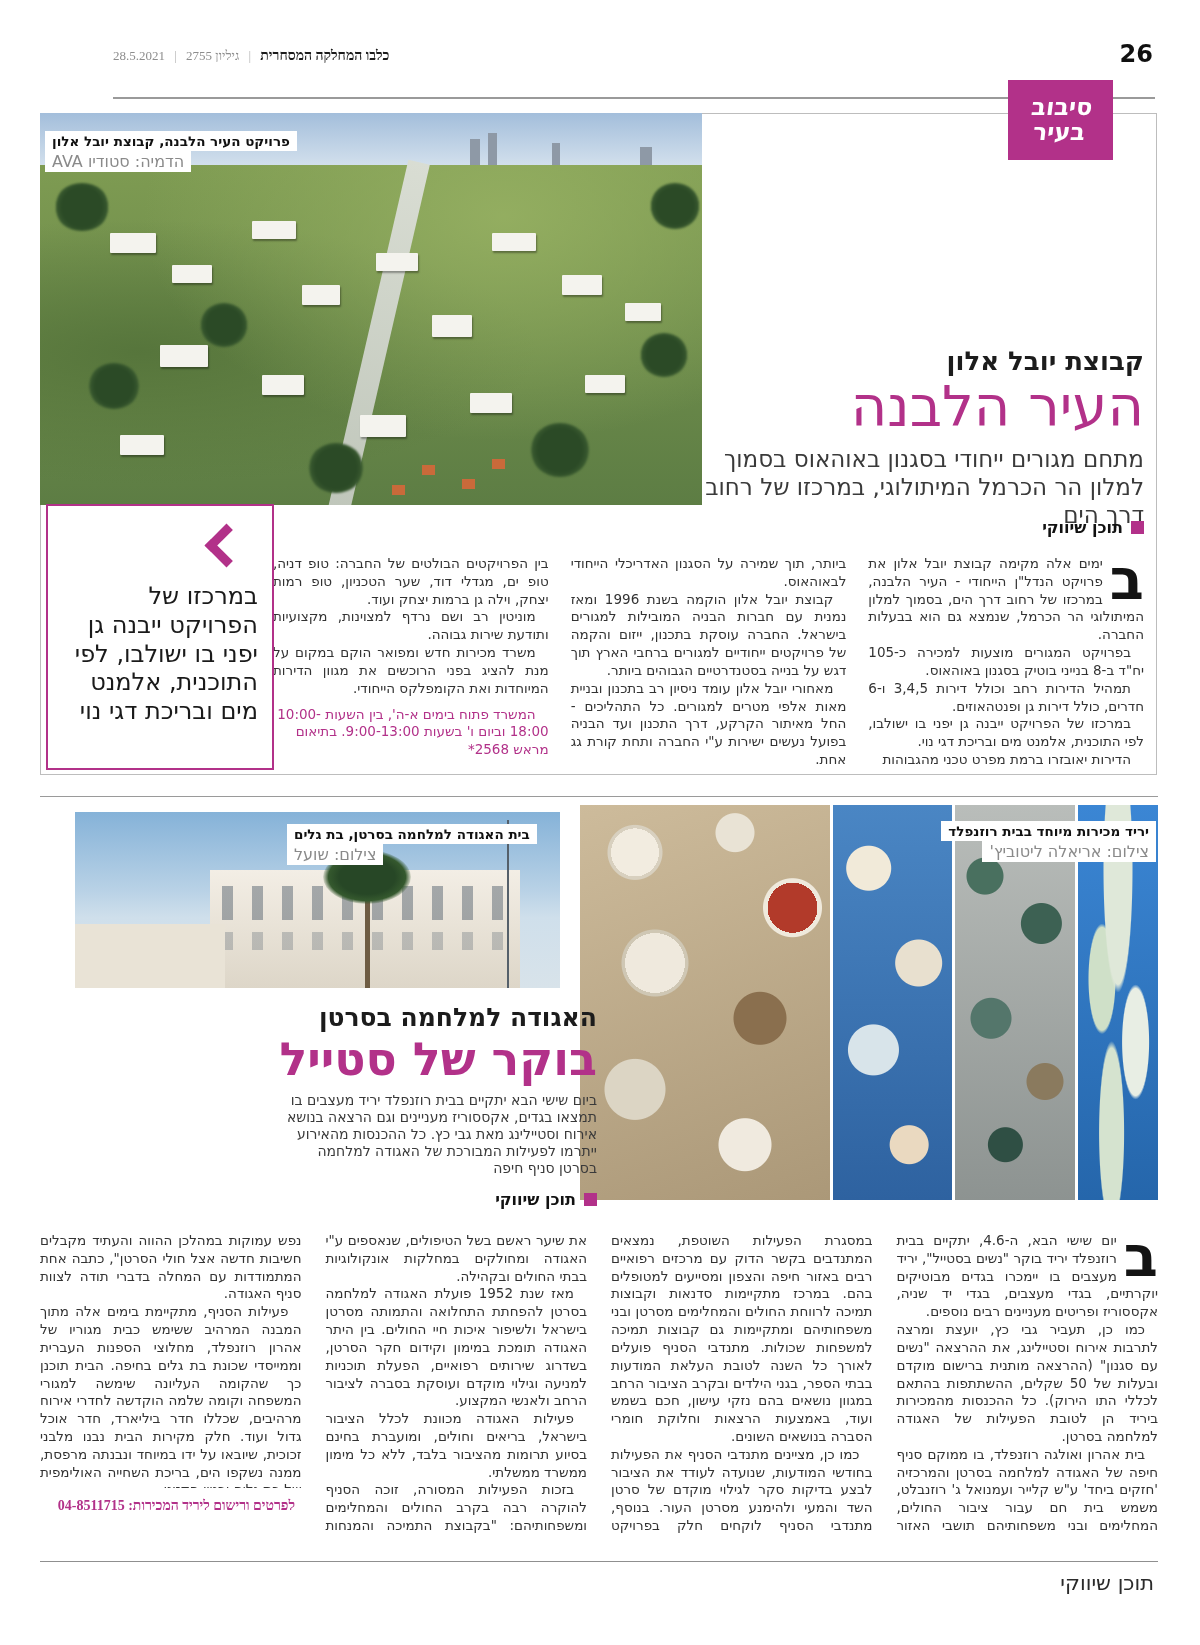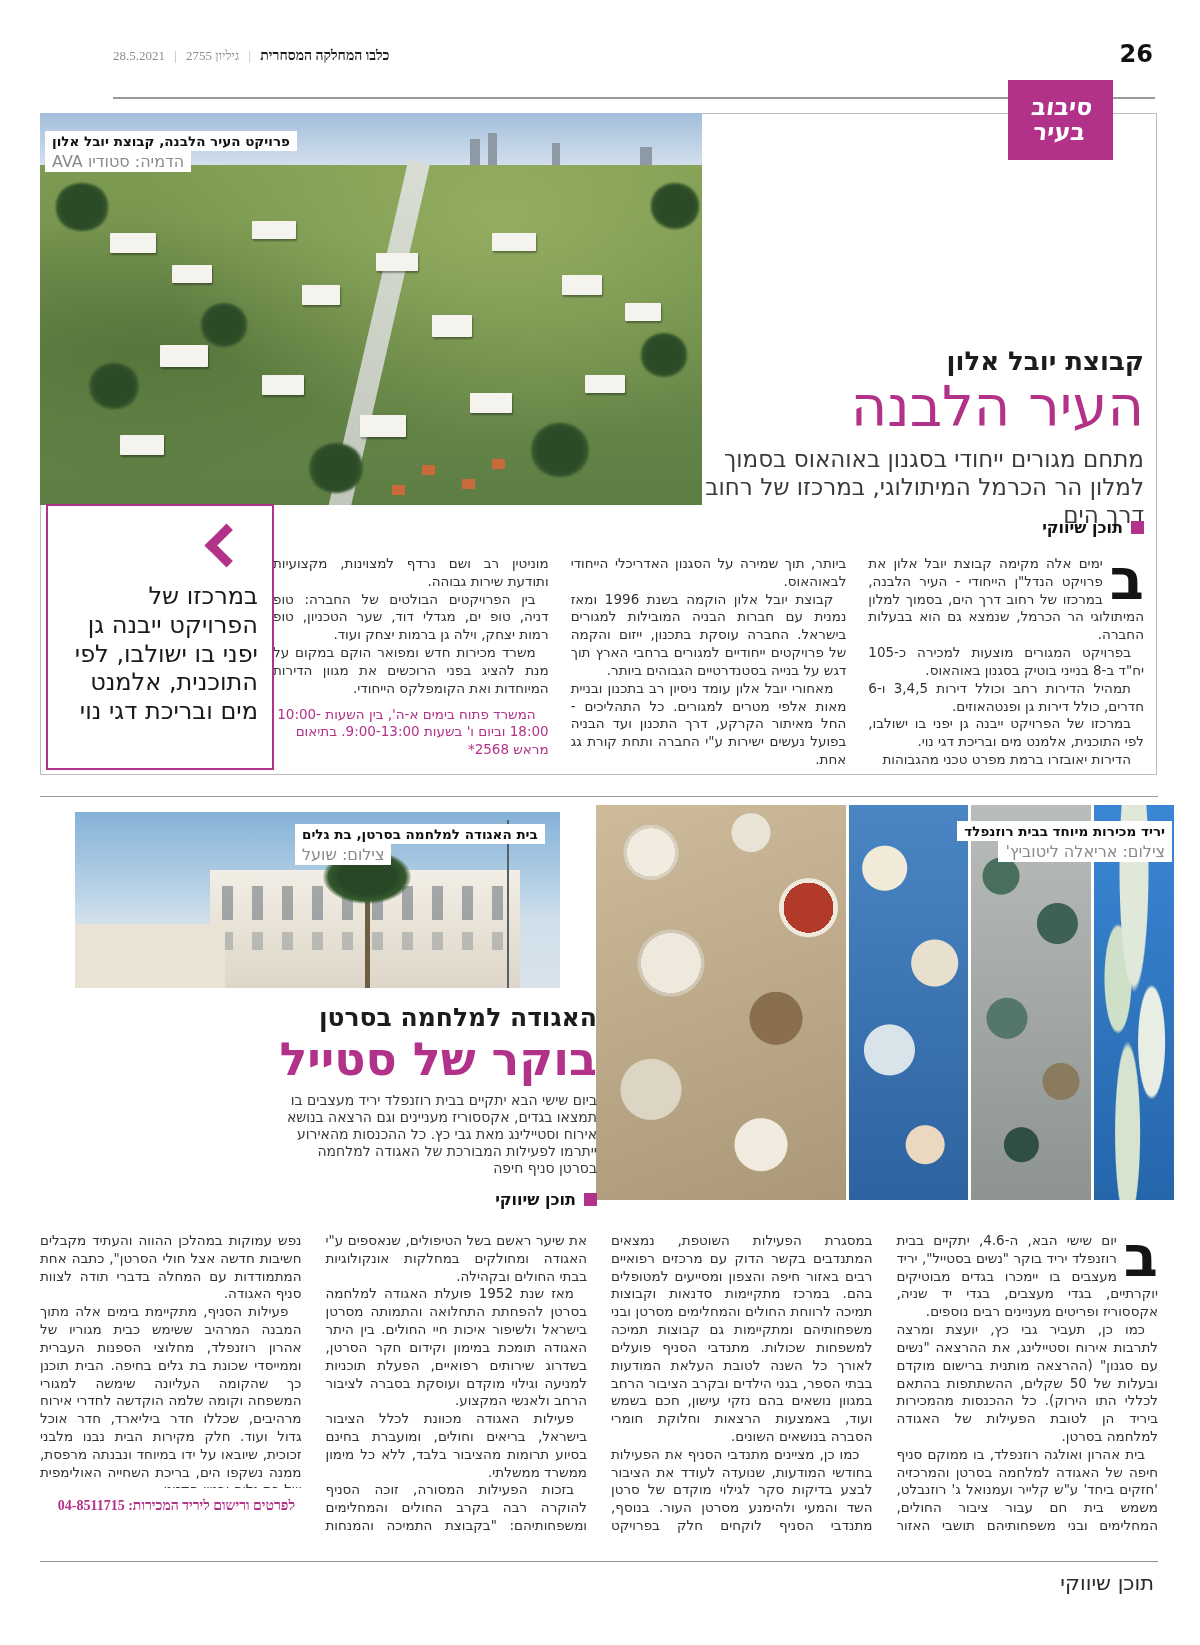--- a/index.html
+++ b/index.html
@@ -60,21 +60,21 @@
   .bmain{position:absolute;left:135px;bottom:0;width:310px;height:118px;background:linear-gradient(#f3eee5,#ddd6c8);}
   .bwin{position:absolute;top:16px;left:12px;right:12px;height:34px;
         background:repeating-linear-gradient(90deg,rgba(70,85,100,.45) 0 11px,rgba(255,255,255,0) 11px 30px);}
   .bwin2{position:absolute;top:62px;left:12px;right:12px;height:18px;
         background:repeating-linear-gradient(90deg,rgba(70,85,100,.28) 0 11px,rgba(255,255,255,0) 11px 30px);}
   .blow{position:absolute;left:0;bottom:0;width:150px;height:64px;background:#e9e3d6;}
   .palm{position:absolute;left:248px;top:38px;width:88px;height:54px;border-radius:50%;
         background:radial-gradient(ellipse,#274726 0 45%,#35592e 62%,transparent 72%);}
   .trunk{position:absolute;left:290px;top:82px;width:5px;height:94px;background:#6e5c43;}
   .pole{position:absolute;left:432px;top:8px;width:2px;height:168px;background:#55606a;}
-  .collage{position:absolute;left:580px;top:805px;width:578px;height:395px;display:flex;gap:3px;margin-left:16px;}
+  .collage{position:absolute;left:580px;top:805px;width:578px;height:395px;display:flex;gap:3px;}
   .pan{height:100%;flex:none;}
   .panA{width:250px;background:
     radial-gradient(circle at 22% 12%,#f2ece0 0 24px,#d8d0bf 24px 27px,transparent 28px),
     radial-gradient(circle at 62% 7%,#e9e3d5 0 19px,transparent 20px),
     radial-gradient(circle at 85% 26%,#b23a2a 0 25px,#efe9dc 25px 29px,transparent 30px),
     radial-gradient(circle at 30% 40%,#efe9dd 0 30px,#cfc7b4 30px 33px,transparent 34px),
     radial-gradient(circle at 72% 54%,#8a6f4e 0 26px,transparent 27px),
     radial-gradient(circle at 22% 72%,#dcd5c4 0 30px,transparent 31px),
     radial-gradient(circle at 66% 86%,#f0eadf 0 26px,transparent 27px),
     linear-gradient(160deg,#cdbb9b,#ab9878);}
@@ -194,22 +194,22 @@
         <p>במרכזו של הפרויקט ייבנה גן יפני בו ישולבו, לפי התוכנית, אלמנט מים ובריכת דגי נוי.</p>
         <p>הדירות יאובזרו ברמת מפרט טכני מהגבוהות</p>
       </div>
       <div class="col">
         <p>ביותר, תוך שמירה על הסגנון האדריכלי הייחודי לבאוהאוס.</p>
         <p>קבוצת יובל אלון הוקמה בשנת 1996 ומאז נמנית עם חברות הבניה המובילות למגורים בישראל. החברה עוסקת בתכנון, ייזום והקמה של פרויקטים ייחודיים למגורים ברחבי הארץ תוך דגש על בנייה בסטנדרטיים הגבוהים ביותר.</p>
         <p>מאחורי יובל אלון עומד ניסיון רב בתכנון ובניית מאות אלפי מטרים למגורים. כל התהליכים - החל מאיתור הקרקע, דרך התכנון ועד הבניה בפועל נעשים ישירות ע"י החברה ותחת קורת גג אחת.</p>
 
       </div>
       <div class="col">
+        <p>בין הפרויקטים הבולטים של החברה: טופ דניה, טופ ים, מגדלי דוד, שער הטכניון, טופ רמות יצחק, וילה גן ברמות יצחק ועוד.</p>
         <p>מוניטין רב ושם נרדף למצוינות, מקצועיות ותודעת שירות גבוהה.</p>
-        <p>בין הפרויקטים הבולטים של החברה: טופ דניה, טופ ים, מגדלי דוד, שער הטכניון, טופ רמות יצחק, וילה גן ברמות יצחק ועוד.</p>
         <p>משרד מכירות חדש ומפואר הוקם במקום על מנת להציג בפני הרוכשים את מגוון הדירות המיוחדות ואת הקומפלקס הייחודי.</p>
         <p class="hl">המשרד פתוח בימים א-ה', בין השעות 10:00-18:00 וביום ו' בשעות 9:00-13:00. בתיאום מראש 2568*</p>
       </div>
     </div>
 
     <div class="pq">
       <div class="pq-ch"></div>
       <div class="pq-tx">במרכזו של הפרויקט ייבנה גן יפני בו ישולבו, לפי התוכנית, אלמנט מים ובריכת דגי נוי</div>
     </div>
   </div>
@@ -218,21 +218,21 @@
 
   <div class="bphoto">
     <div class="bmain">
       <div class="bwin"></div>
       <div class="bwin2"></div>
     </div>
     <div class="blow"></div>
     <div class="trunk"></div>
     <div class="palm"></div>
     <div class="pole"></div>
-    <div class="cap" style="left:220px;top:12px;text-align:center;">
+    <div class="cap" style="left:212px;top:12px;text-align:center;">
       <div class="capline">בית האגודה למלחמה בסרטן, בת גלים</div>
       <div class="capcredit">צילום: שועל</div>
     </div>
   </div>
 
   <div class="collage">
     <div class="pan panA"></div>
     <div class="pan panB"></div>
     <div class="pan panC"></div>
     <div class="pan panD"></div>

